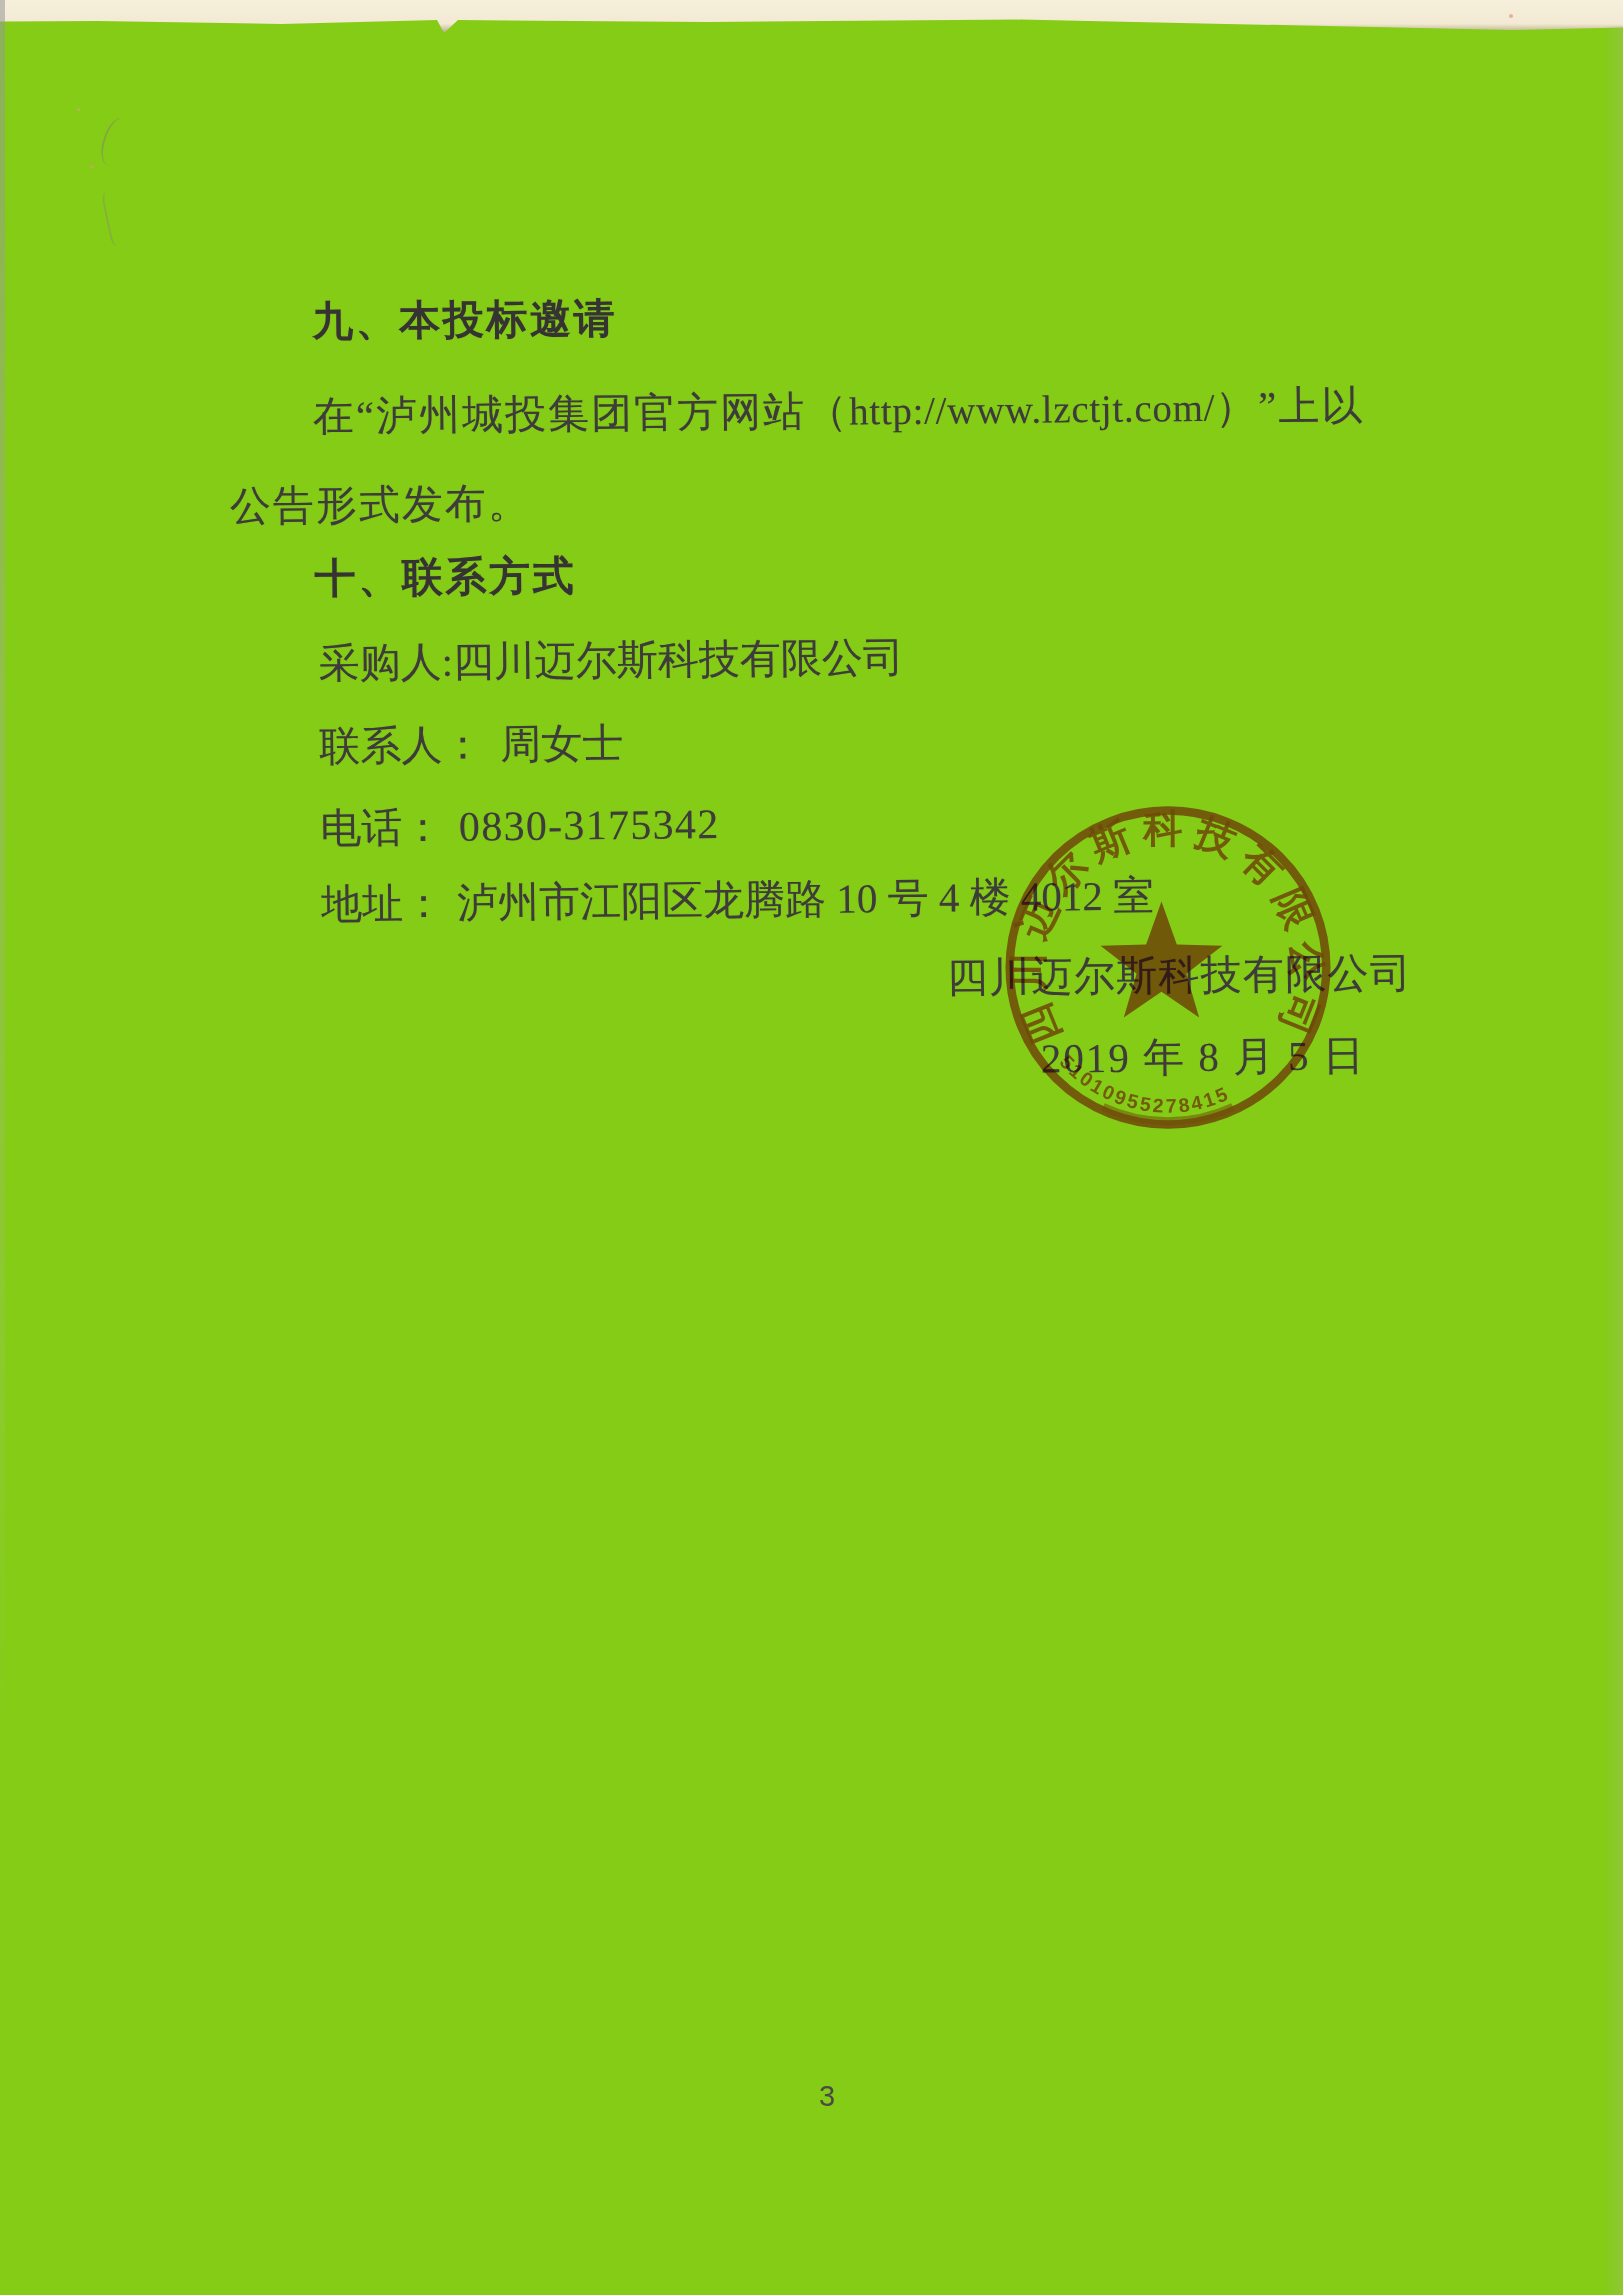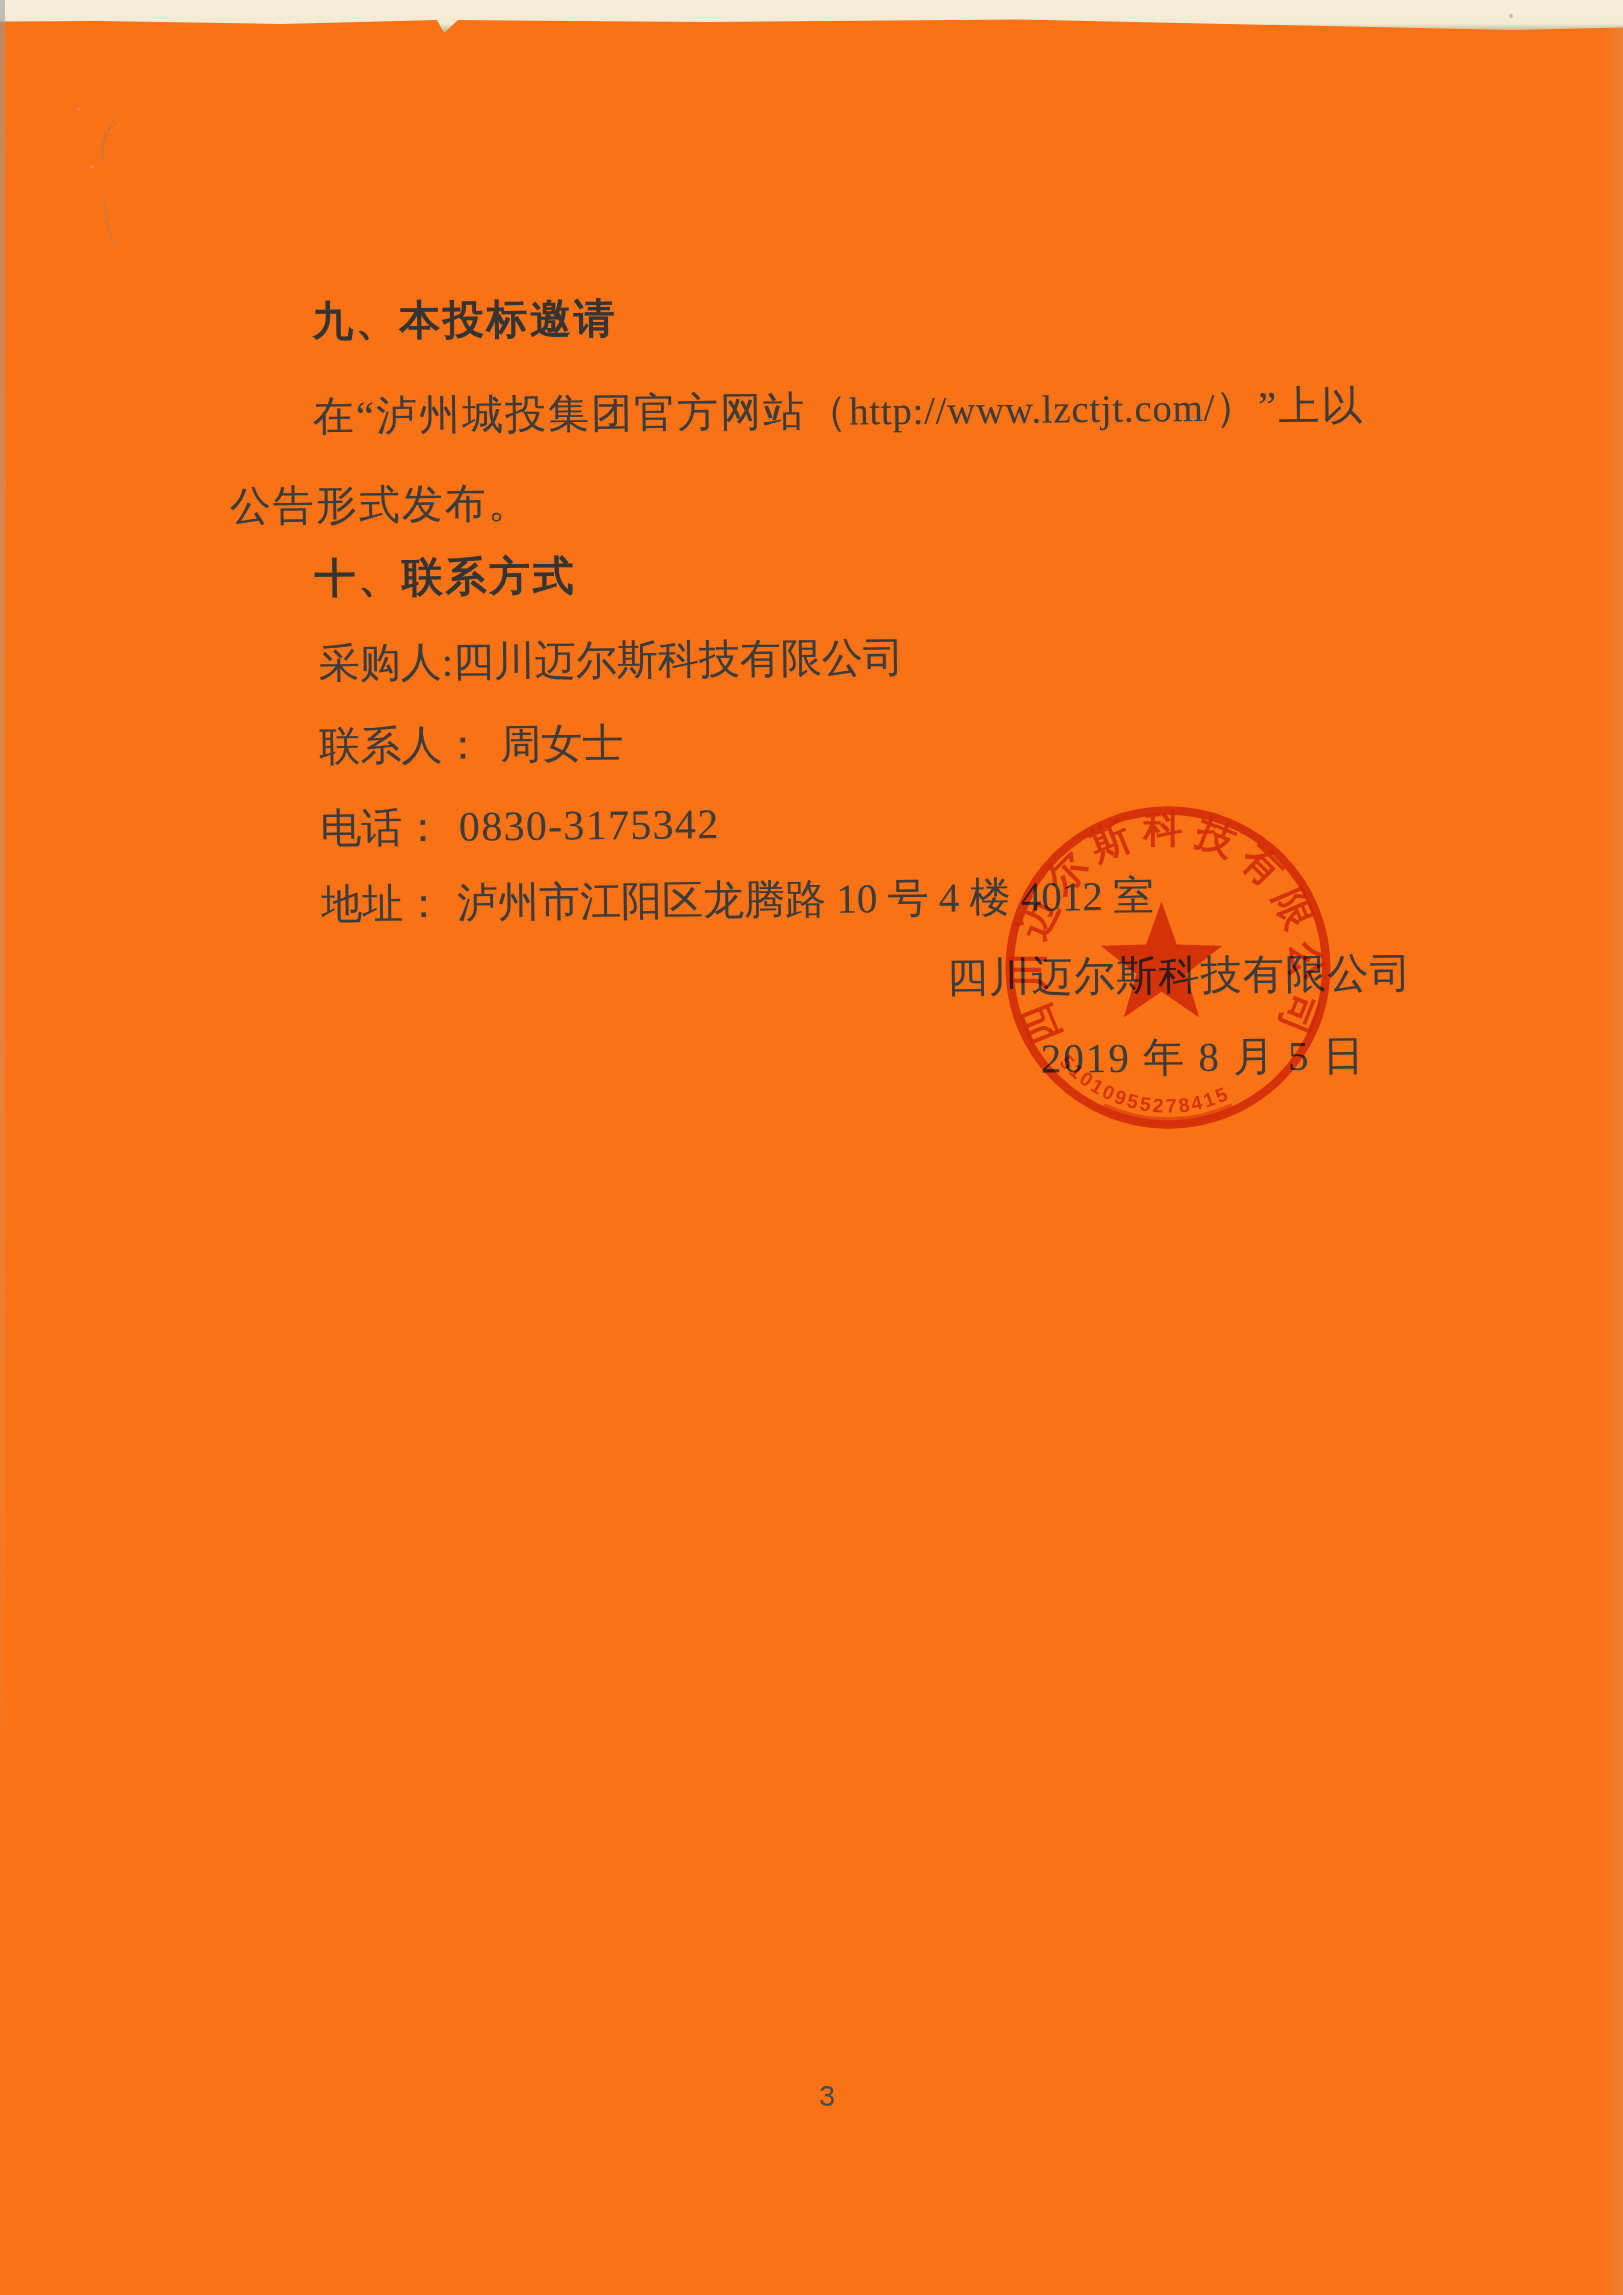--- a/index.html
+++ b/index.html
@@ -2,21 +2,21 @@
 <html style="font-size:10.5px"><head>
 <meta charset="utf-8">
 <style>
   html,body{margin:0;padding:0;}
   body{
     width:1623px;height:2295px;
     background:#fbfbf9;
     font-family:"Liberation Serif","DejaVu Serif",serif;
     position:relative;overflow:hidden;
   }
-  .scan-page{position:absolute;inset:0;background:#f97316;}
+  .scan-page{position:absolute;inset:0;background:#84cc16;}
 
   
   .top-band{
     position:absolute;left:0;top:0;width:1623px;height:33px;
     background:linear-gradient(#f6efdb 0%,#f2ead3 72%,#c3b894 94%,#b3a886 100%);
     clip-path:polygon(0 0,1623px 0,1623px 27.5px,1512px 30px,1021px 19.6px,707px 22px,458px 20px,444px 33px,437px 20px,281px 24px,98px 21px,0 21.6px);
   }
   .left-streak{
     position:absolute;left:0;top:0;width:4.6px;height:1767px;
     background:linear-gradient(rgba(150,150,150,.55),rgba(170,170,168,.35) 40%,rgba(190,190,188,.12) 80%,rgba(190,190,188,0));

